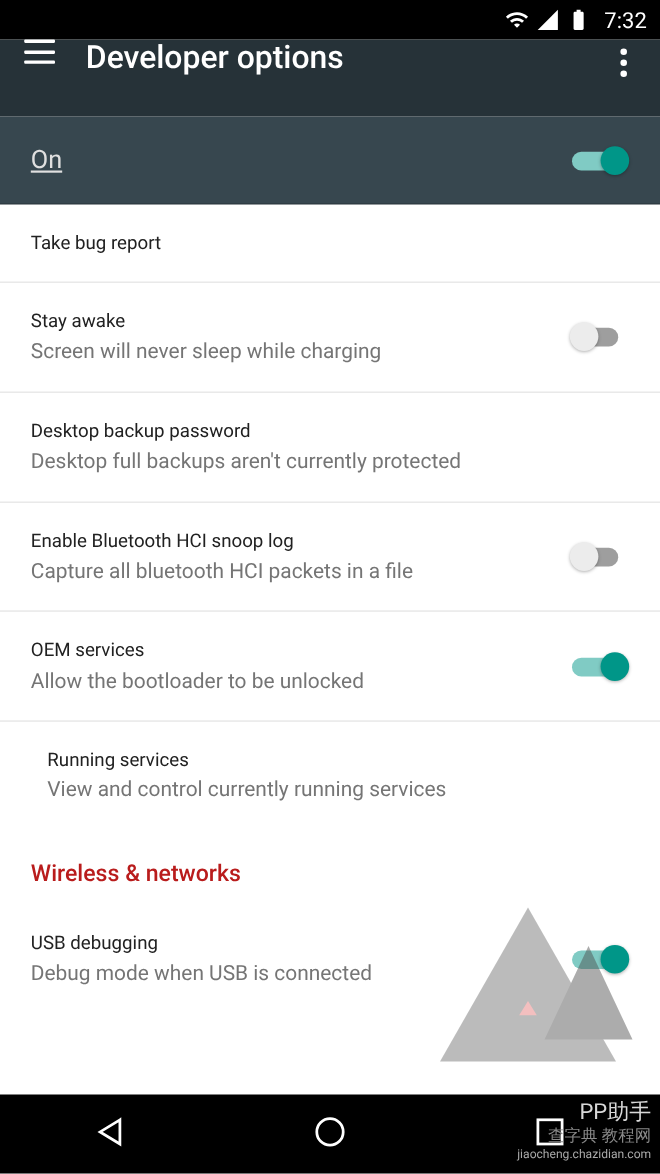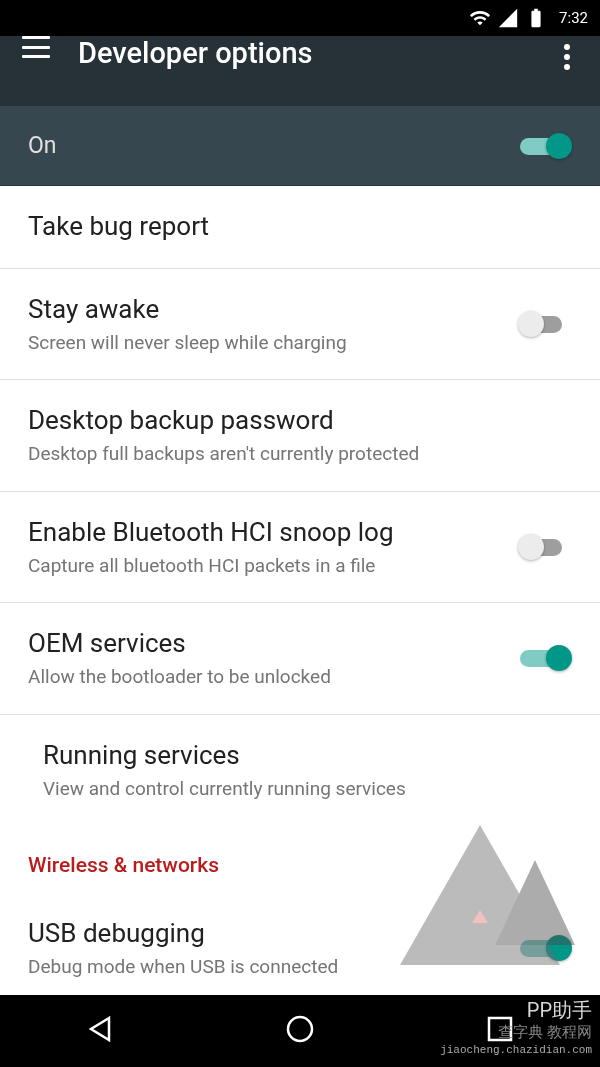--- a/index.html
+++ b/index.html
@@ -14,21 +14,21 @@
     .status-bar {
       height: 36px;
       background: #000;
       display: flex;
       justify-content: flex-end;
       align-items: center;
       padding: 0 12px;
       gap: 6px;
       color: #fff;
     }
-    .status-bar .time { font-size: 15px; margin-left: 6px; }
+    .status-bar .time { font-size: 20px; margin-left: 6px; }
     .status-icon-svg { width: 22px; height: 22px; }
     .app-bar {
       height: 70px;
       background: #263238;
       display: flex;
       padding: 0 22px;
       gap: 28px;
       color: #fff;
     }
     .hamburger { width: 28px; height: 22px; display:flex; flex-direction:column; justify-content:space-between; cursor:pointer; }
@@ -37,20 +37,21 @@
     .overflow { display:flex; flex-direction:column; gap:4px; cursor:pointer; padding:8px; }
     .overflow span { width:6px; height:6px; background:#fff; border-radius:50%; }
     .master-toggle {
       height: 80px;
       background: #37474f;
       display:flex;
       align-items:center;
       padding: 2px 28px;
       color: #e0e0e0;
       border-bottom: 1px solid #263238;
+      text-decoration: underline;
     }
     .master-toggle .label { flex:1; font-size:23px; }
     .toggle {
       width: 54px;
       height: 30px;
       position: relative;
       cursor: pointer;
     }
     .toggle .track {
       position:absolute;
@@ -71,21 +72,21 @@
     .toggle.on .thumb { left:28px; background:#009688; }
     .list { background:#fff; }
     .item {
       padding: 24px 28px;
       border-bottom: 1px solid #e0e0e0;
       display:flex;
       align-items:center;
       cursor:pointer;
     }
     .item .txt { flex:1; }
-    .item .title { font-size: 26px; color:#212121; line-height:1.3; }
+    .item .title { font-size: 17px; color:#212121; line-height:1.3; }
     .item .sub { font-size: 19px; color:#757575; margin-top:4px; line-height:1.3; }
     .section-header {
       padding: 28px 28px 16px 28px;
       font-size: 21px;
       font-weight:500;
       color:#b91c1c;
     }
     .nav-bar {
       position:absolute;
       bottom:0; left:0; right:0;
@@ -105,21 +106,21 @@
     }
     .watermark-txt {
       position:absolute;
       bottom: 10px; right: 8px;
       color:#888;
       font-size:15px;
       text-align:right;
       pointer-events:none;
       line-height:1.3;
     }
-    .watermark-txt .small { font-size:11px; color:#aaa; display:block;font-family:Liberation Mono, monospace; }
+    .watermark-txt .small { font-size:11px; color:#aaa; display:block; }
   </style>
 </head>
 <body>
 
 <div class="status-bar">
   <svg class="status-icon-svg" viewBox="0 0 24 24">
       <path fill="#fff" d="M1 9l2 2c4.97-4.97 13.03-4.97 18 0l2-2C16.93 2.93 7.07 2.93 1 9zm8 8l3 3 3-3c-1.66-1.66-4.34-1.66-6 0zm-4-4l2 2c2.76-2.76 7.24-2.76 10 0l2-2C15.14 9.14 8.86 9.14 5 13z"></path>
     </svg>
   <svg class="status-icon-svg" viewBox="0 0 24 24">
       <path fill="#fff" d="M2 22h20V2z"></path>

